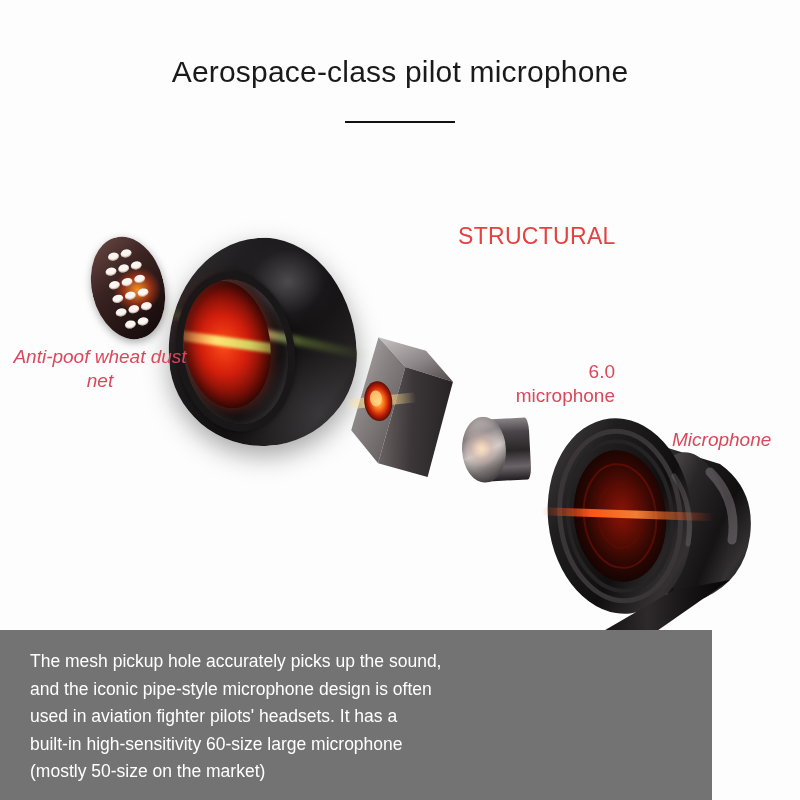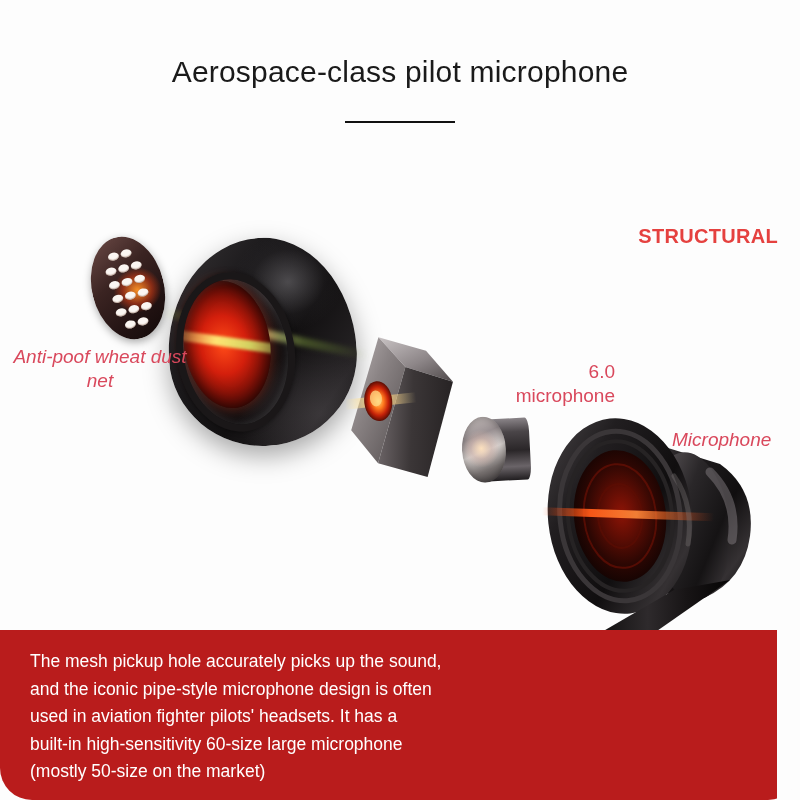--- a/index.html
+++ b/index.html
@@ -3,38 +3,38 @@
 <meta charset="utf-8">
 <title>Aerospace-class pilot microphone</title>
 <style>
   html,body{margin:0;padding:0;}
   body{
     width:800px;height:800px;
     background:#fdfdfd;
     font-family:"Liberation Sans","DejaVu Sans",sans-serif;
     overflow:hidden;
   }
-  .page{position:relative;width:800px;height:800px;overflow:hidden;background:#fdfdfd;border-radius:32px;}
+  .page{position:relative;width:800px;height:800px;overflow:hidden;background:#fdfdfd;}
 
   
   .title{
     position:absolute;left:0;top:55px;width:800px;
     text-align:center;font-size:30px;color:#1a1a1a;
     letter-spacing:.2px;font-weight:400;white-space:nowrap;
   }
   .title-rule{
     position:absolute;left:345px;top:121px;width:110px;height:2px;
     background:#111;
   }
 
   
   .struct{
     position:absolute;right:22px;top:222px;width:320px;
-    text-align:right;color:#e5413f;font-weight:bold;
-    font-size:20px;line-height:29px;letter-spacing:.3px;
+    color:#e5413f;font-weight:normal;
+    font-size:23px;line-height:29px;letter-spacing:.3px;
   }
   .struct span{display:block;}
 
   
   .label{position:absolute;color:#d9485c;font-size:19px;line-height:24px;white-space:nowrap;}
   .lbl-cover{left:222px;top:205px;}
   .lbl-dust{left:5px;top:345px;white-space:normal;width:190px;text-align:center;font-style:italic;}
   .lbl-60{left:485px;top:360px;text-align:right;width:130px;white-space:normal;}
   .lbl-mic{left:672px;top:428px;font-style:italic;}
 
@@ -115,22 +115,22 @@
   }
 
   
   .barrel{left:524px;top:404px;width:268px;height:236px;}
 
   
   .neck{position:absolute;left:486px;top:690px;width:120px;height:112px;overflow:hidden;}
 
   
   .banner{
-    position:absolute;left:0;top:630px;width:777px;height:170px;
-    background:#b91c1c;
+    position:absolute;left:0;top:630px;width:712px;height:170px;
+    background:#737373;
   }
   .banner-text{
     position:absolute;left:30px;top:18px;width:520px;
     color:#ffffff;font-size:17.5px;line-height:27.5px;
   }
   .banner-text p{margin:0;}
 </style>
 </head>
 <body>
 

